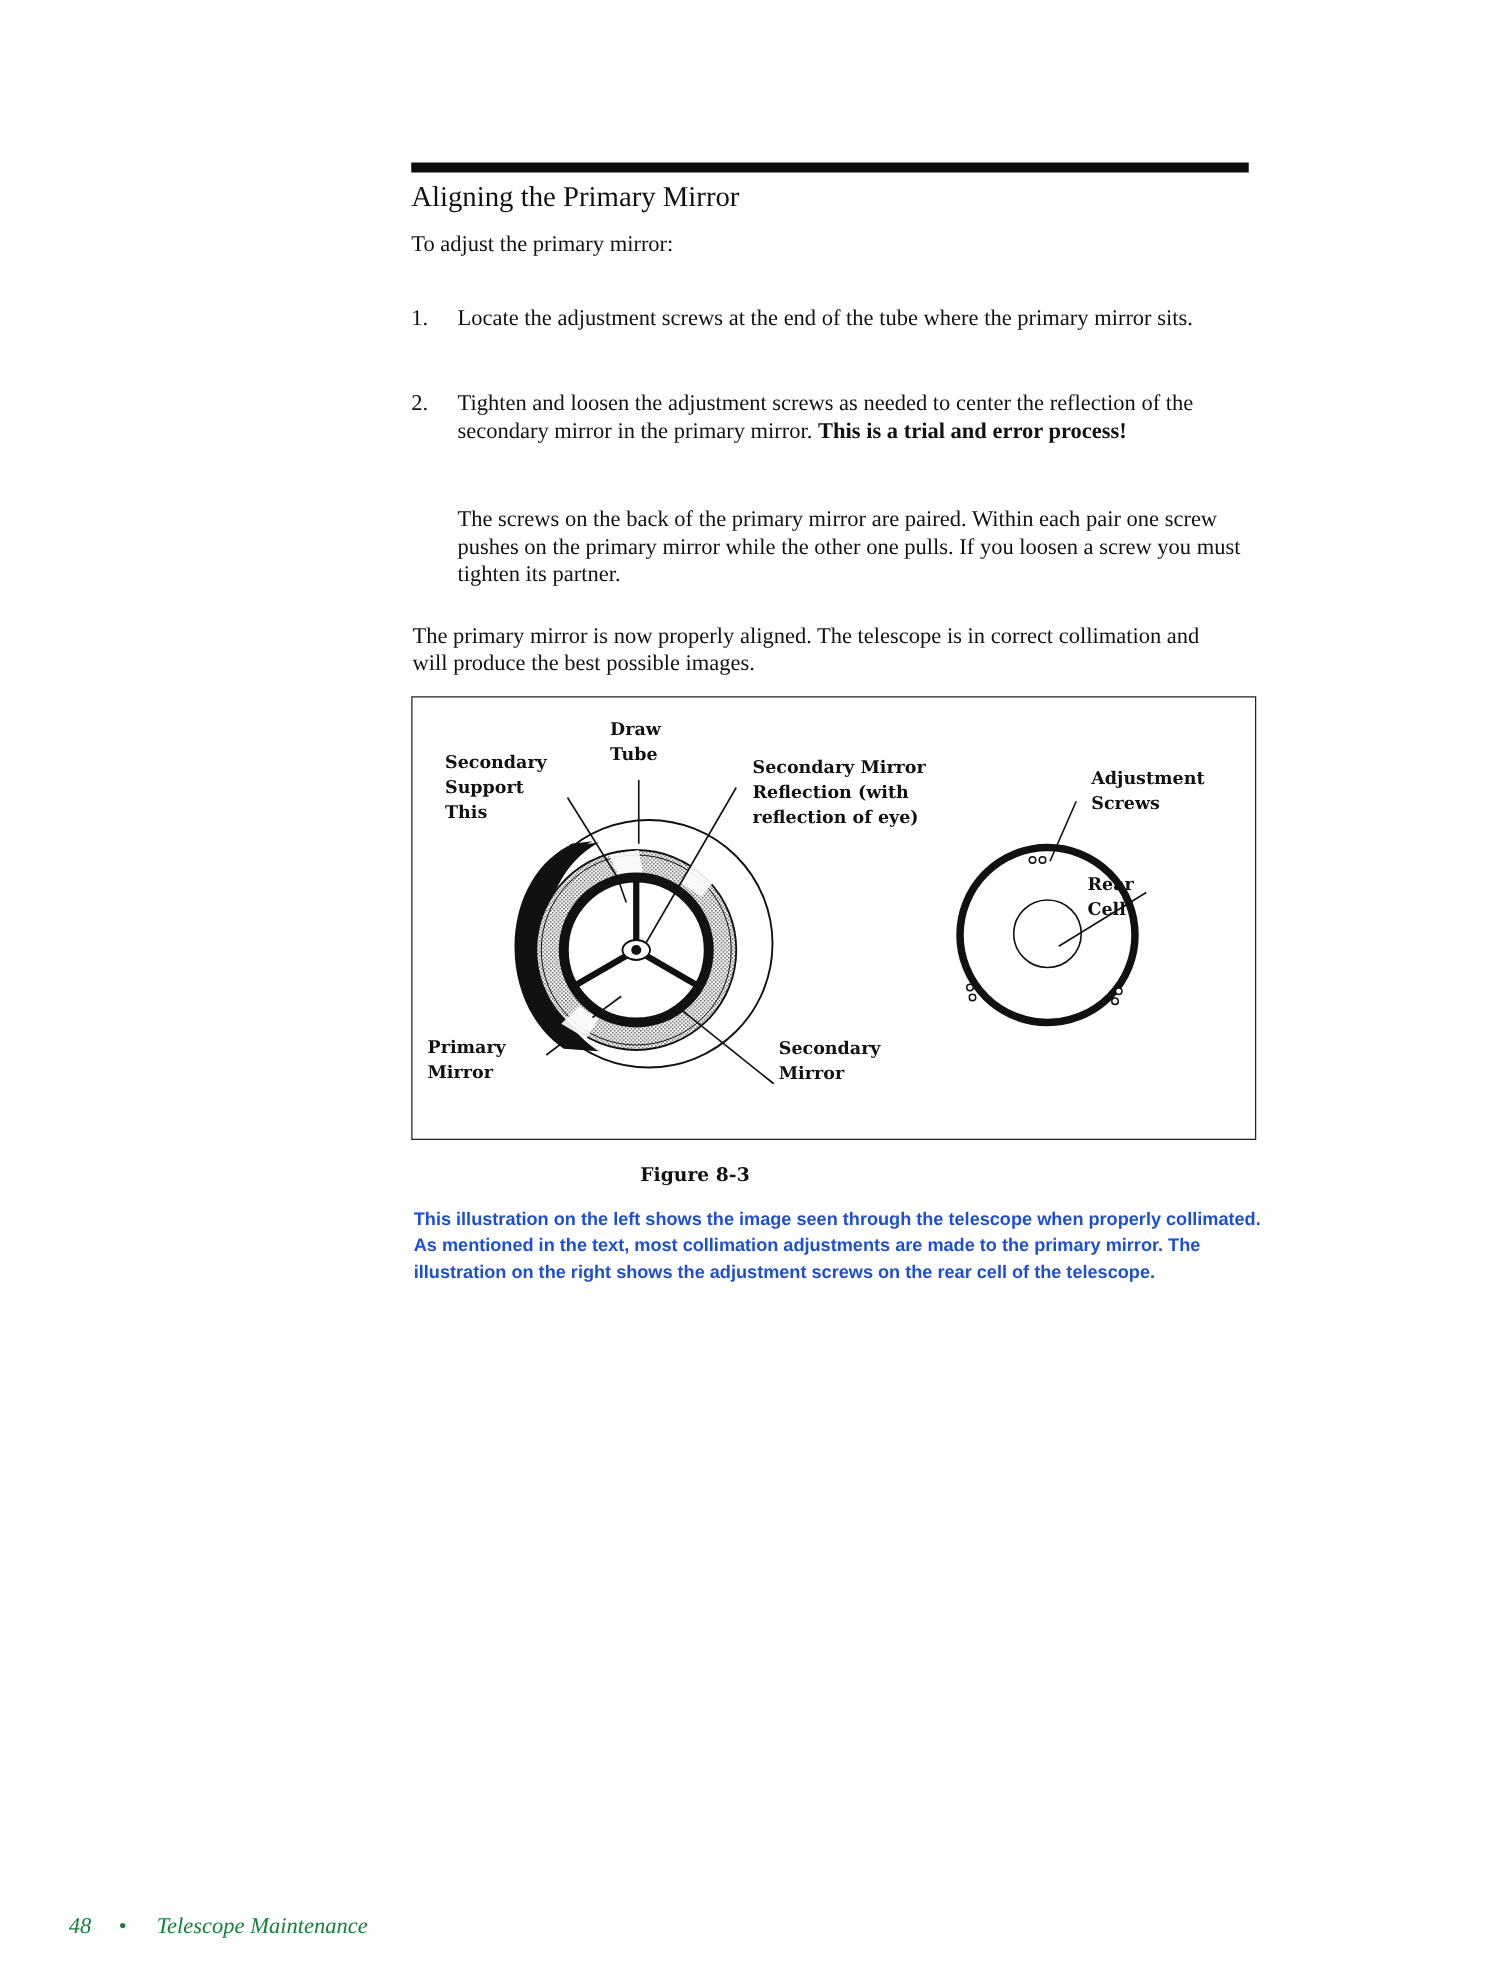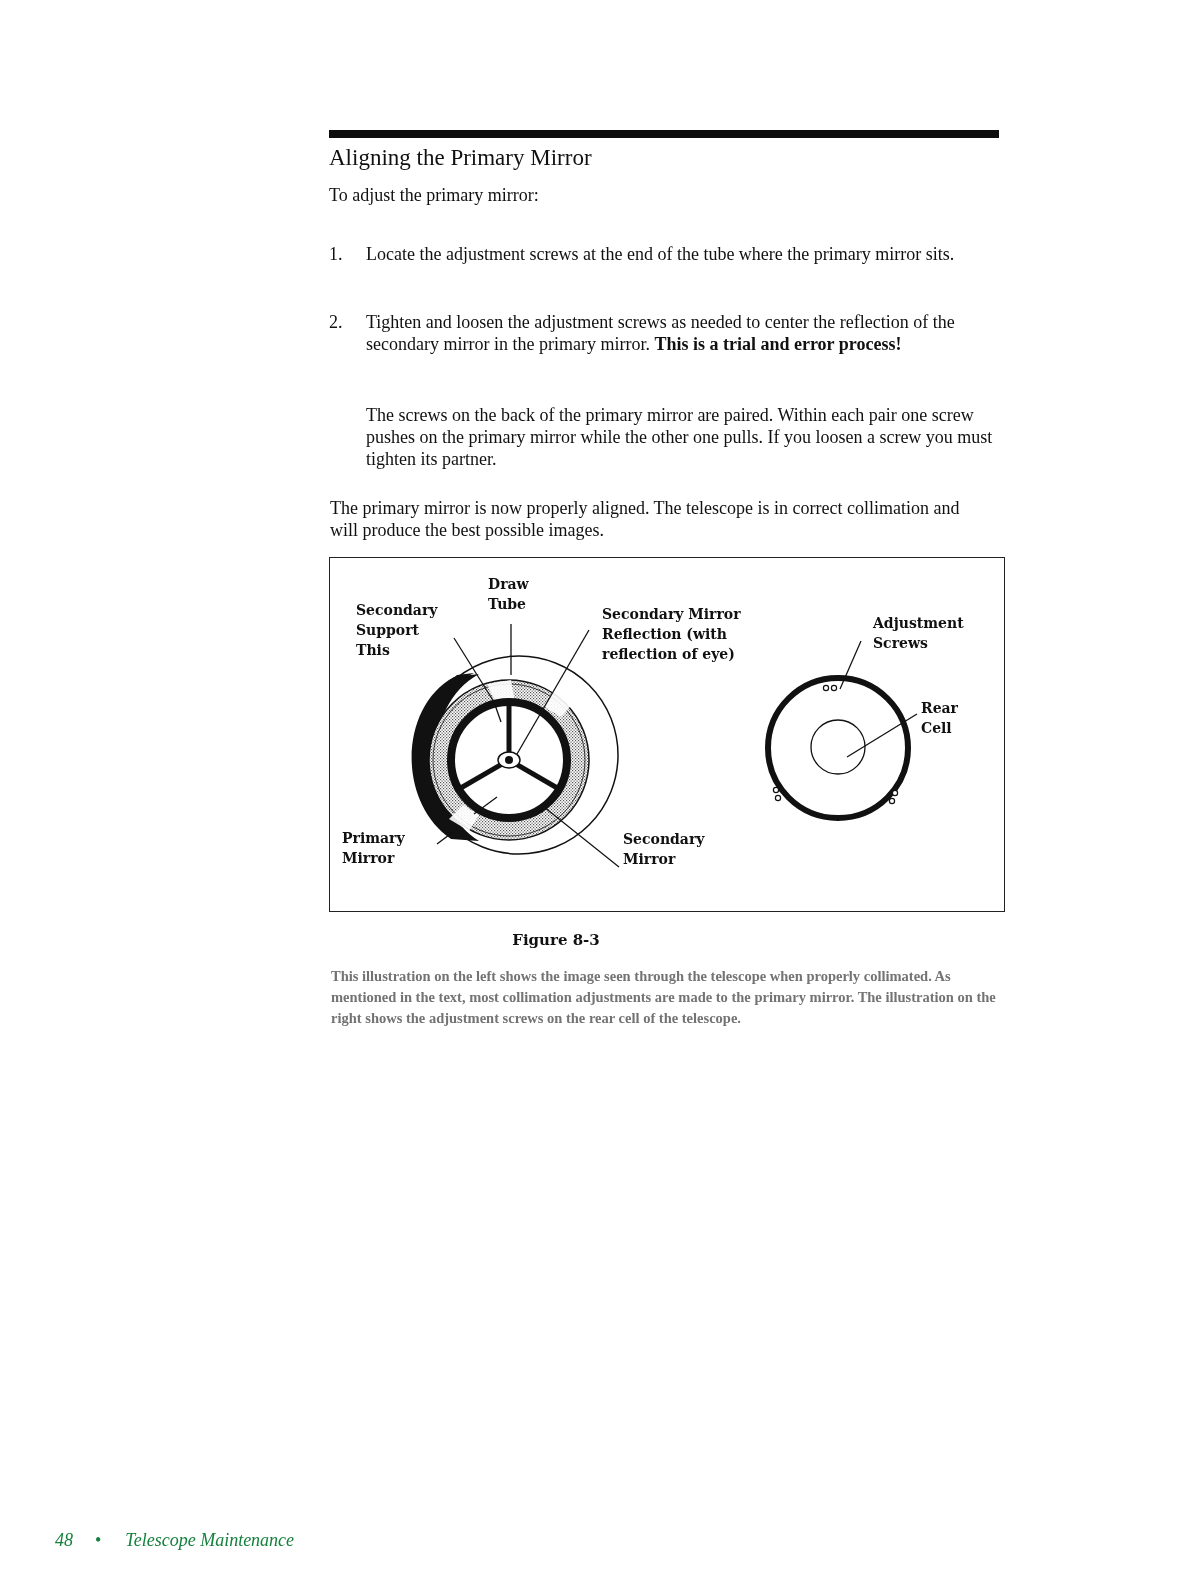--- a/index.html
+++ b/index.html
@@ -18,22 +18,22 @@
   .item2 { top: 311px; }
   .sub-para { left: 366px; top: 404px; width: 630px; }
   .conclusion { left: 330px; top: 497px; width: 660px; }
   b.strong { font-weight: bold; }
   .figure-box { left: 329px; top: 557px; width: 676px; height: 355px; border: 1.5px solid #222; box-sizing: border-box; }
   .fig-svg { position: absolute; left: 329px; top: 557px; }
   .label { position: absolute; font-family: "DejaVu Serif", serif; font-weight: bold;
            font-size: 14px; line-height: 20px; color: #111; white-space: nowrap; }
   .fig-caption-title { left: 0; width: 970px; top: 930px; text-align: center; }
   .fig-caption-title span { position: relative; left: 71px; font-family: "DejaVu Serif", serif; font-weight: bold; font-size: 15px; }
-  .caption { left: 331px; top: 966px; width: 680px; font-family: Liberation Serif, serif; font-weight: bold;
-             font-size: 14.5px; line-height: 21px; color: #737373; }
+  .caption { left: 331px; top: 966px; width: 680px; font-family: Liberation Sans, sans-serif; font-weight: bold;
+             font-size: 14.5px; line-height: 21px; color: #1d4ed8; }
   .footer { left: 55px; top: 1530px; font-family: "Liberation Serif", serif; font-size: 18px; font-style: italic; color: #15803d; white-space: nowrap; }
   .footer .pg { font-style: italic; }
   .footer .bullet { display: inline-block; margin: 0 24px 0 22px; font-style: normal; }
 </style>
 </head>
 <body>
 
 <div class="abs rule"></div>
 <div class="abs section-title">Aligning the Primary Mirror</div>
 
@@ -138,21 +138,21 @@
 </div>
 <div class="label" style="left:623px; top:829px;">
   <div>Secondary</div>
   <div>Mirror</div>
 </div>
 
 <div class="label" style="left:873px; top:613px;">
   <div>Adjustment</div>
   <div>Screws</div>
 </div>
-<div class="label" style="left:921px; top:698px;">
+<div class="label" style="left:870px; top:698px;">
   <div>Rear</div>
   <div>Cell</div>
 </div>
 
 <div class="abs fig-caption-title">
   <span>Figure 8-3</span>
 </div>
 
 <div class="abs caption">This illustration on the left shows the image seen through the telescope when properly collimated.  As mentioned in the text, most collimation adjustments are made to the primary mirror.  The illustration on the right shows the adjustment screws on the rear cell of the telescope.</div>
 

